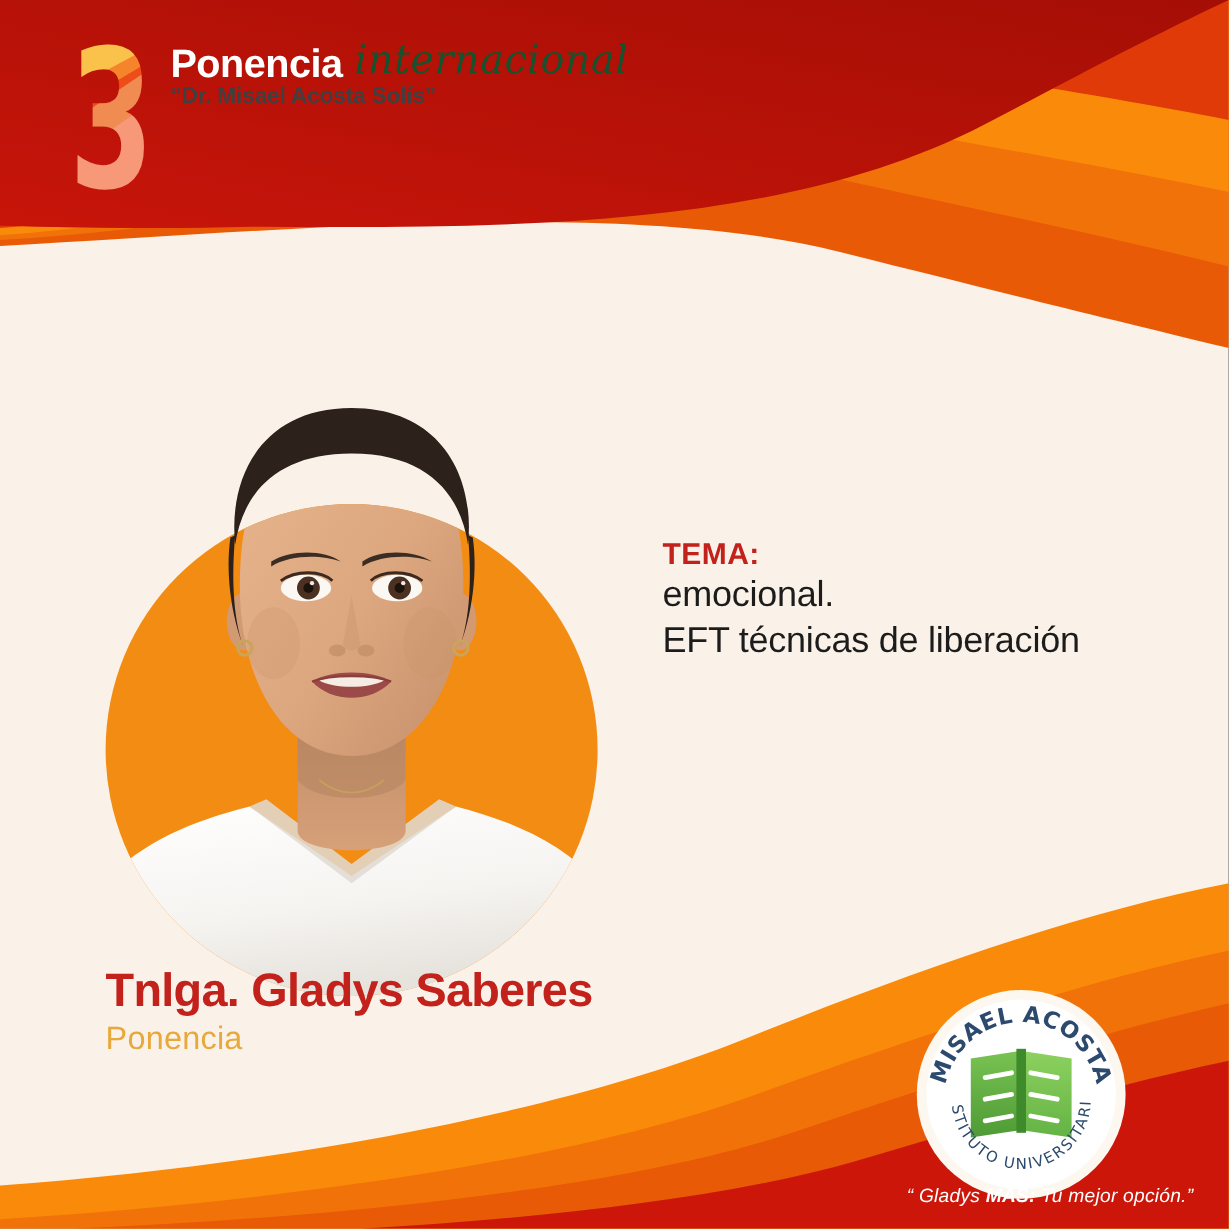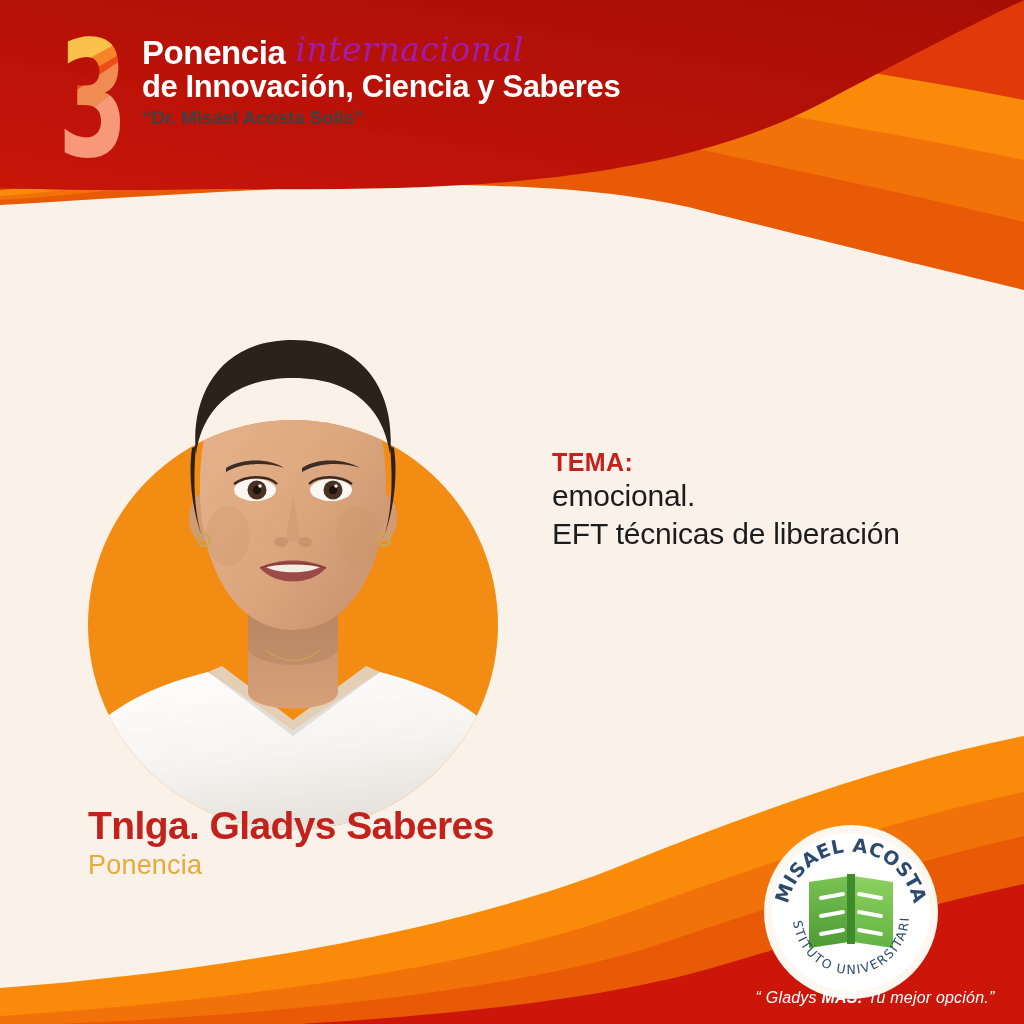--- a/index.html
+++ b/index.html
@@ -56,21 +56,21 @@
   .t-encuentro {
     font-size: 33px;
     font-weight: 700;
     color: #FFFFFF;
     letter-spacing: -0.4px;
   }
   .t-internacional {
     font-size: 33px;
     font-style: italic;
     font-weight: 400;
-    color: #a21caf;
+    color: #14532d;
     font-family: "DejaVu Serif", serif;
     letter-spacing: 0.5px;
     margin-left: 10px;
     position: relative;
     top: -3px;
   }
   .line2 {
     font-size: 31px;
     font-weight: 700;
     color: #FFFFFF;
@@ -264,21 +264,20 @@
           <polygon points="0,6 14,0 0,26" fill="#F59C2B"></polygon>
           <polygon points="0,74 74,24 74,52 0,104" fill="#F08B52"></polygon>
         </g>
       </svg>
     </div>
 
     <div class="title-lines">
       <div class="line1">
         <span class="t-encuentro">Ponencia</span><span class="t-internacional">internacional</span>
       </div>
-      <div class="line2">de Innovación, Ciencia y Saberes</div>
       <div class="line3">“Dr. Misael Acosta Solís”</div>
     </div>
   </div>
 
   <div class="portrait-area">
     <div class="portrait-circle"></div>
     <svg class="portrait-photo" viewBox="0 0 410 530" xmlns="http://www.w3.org/2000/svg">
       <defs>
         <clipPath id="circClip">
           <circle cx="205" cy="325" r="205"></circle>

